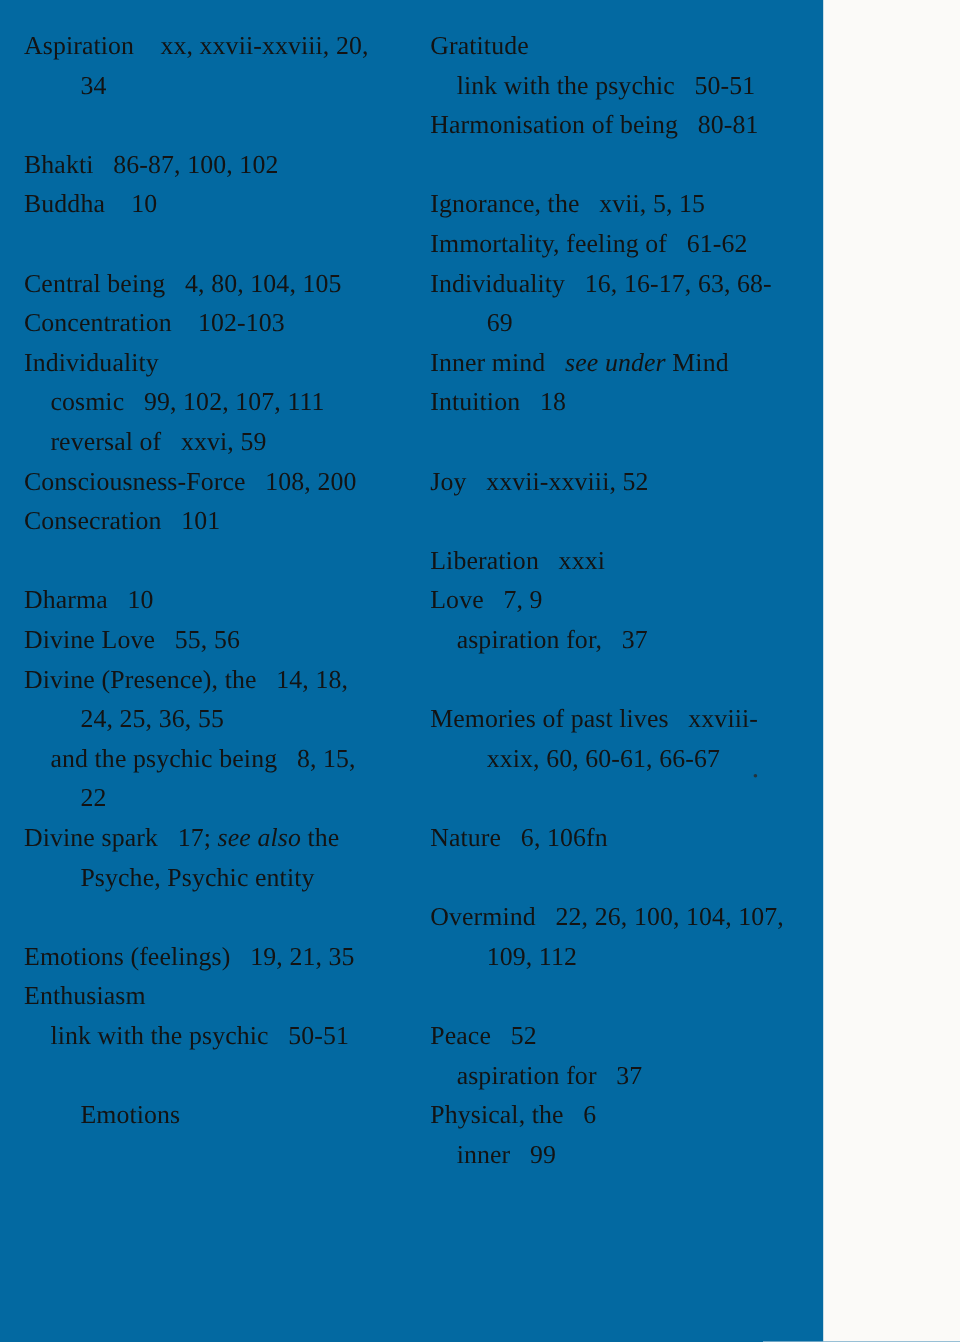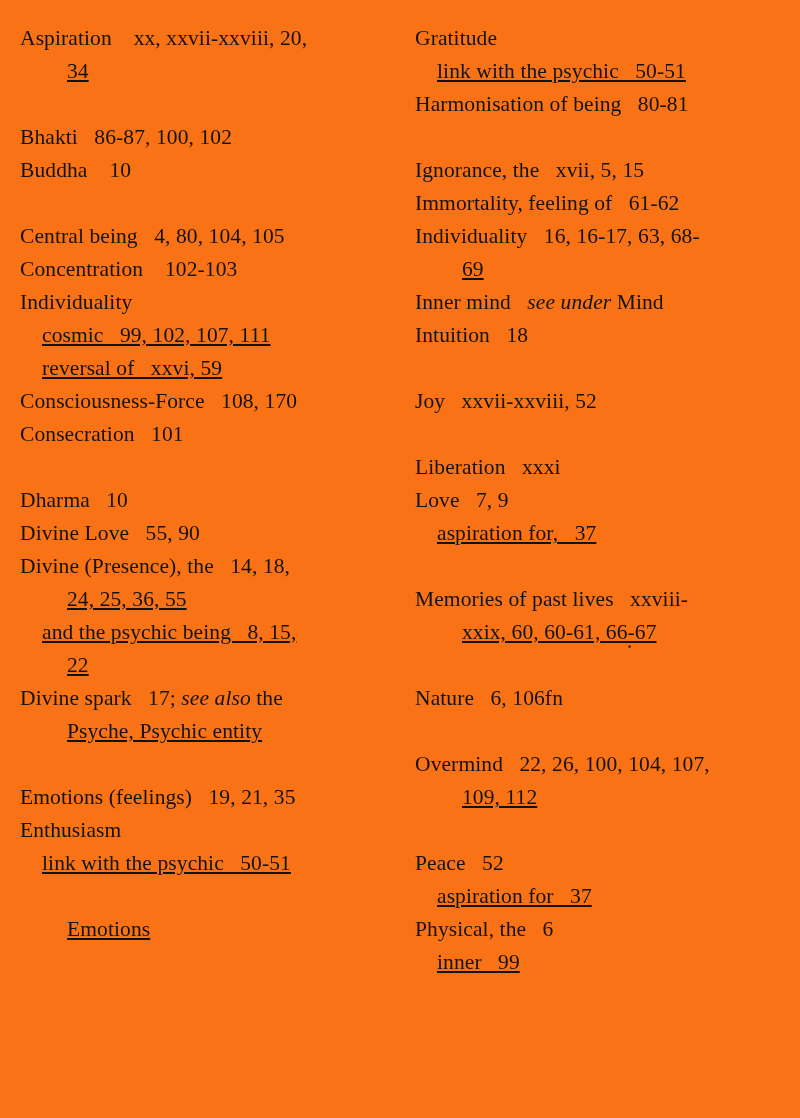--- a/index.html
+++ b/index.html
@@ -9,23 +9,23 @@
   body {
     width: 800px;
     height: 1118px;
     background: #fbfaf8;
     font-family: "Liberation Serif", "DejaVu Serif", serif;
     color: #131313;
     overflow: hidden;
   }
   #page {
     position: relative;
-    width: 800px;
+    width: 686px;
     height: 1118px;
-    background: #f97316;
+    background: #0369a1;
     box-sizing: border-box;
     display: flex;
     padding-top: 22px;
   }
   .column {
     box-sizing: border-box;
   }
   #col-left {
     width: 400px;
     padding-left: 20px;
@@ -40,22 +40,22 @@
     margin: 0;
   }
   .line {
     font-size: 21.5px;
     line-height: 33px;
     white-space: pre-wrap;
     letter-spacing: 0.1px;
   }
   
   .lvl-0 { padding-left: 0px; }
-  .lvl-1 { padding-left: 22px; text-decoration: underline; }
-  .lvl-2 { padding-left: 47px; text-decoration: underline; }
+  .lvl-1 { padding-left: 22px; }
+  .lvl-2 { padding-left: 47px; }
 
   .gap {
     height: 33px;
   }
   .ital {
     font-style: italic;
   }
   
   .speck {
     position: absolute;
@@ -88,31 +88,31 @@
       </div>
       <div class="entry">
         <div class="line lvl-0">Concentration    102-103</div>
       </div>
       <div class="entry">
         <div class="line lvl-0">Individuality</div>
         <div class="line lvl-1">cosmic   99, 102, 107, 111</div>
         <div class="line lvl-1">reversal of   xxvi, 59</div>
       </div>
       <div class="entry">
-        <div class="line lvl-0">Consciousness-Force   108, 170</div>
+        <div class="line lvl-0">Consciousness-Force   108, 200</div>
       </div>
       <div class="entry">
         <div class="line lvl-0">Consecration   101</div>
       </div>
       <div class="gap"></div>
       <div class="entry">
         <div class="line lvl-0">Dharma   10</div>
       </div>
       <div class="entry">
-        <div class="line lvl-0">Divine Love   55, 90</div>
+        <div class="line lvl-0">Divine Love   55, 56</div>
       </div>
       <div class="entry">
         <div class="line lvl-0">Divine (Presence), the   14, 18,</div>
         <div class="line lvl-2">24, 25, 36, 55</div>
         <div class="line lvl-1">and the psychic being   8, 15,</div>
         <div class="line lvl-2">22</div>
       </div>
       <div class="entry">
         <div class="line lvl-0"><span>Divine spark   17; </span><span class="ital">see also</span><span> the</span></div>
         <div class="line lvl-2"><span>Psyche, Psychic entity</span></div>

